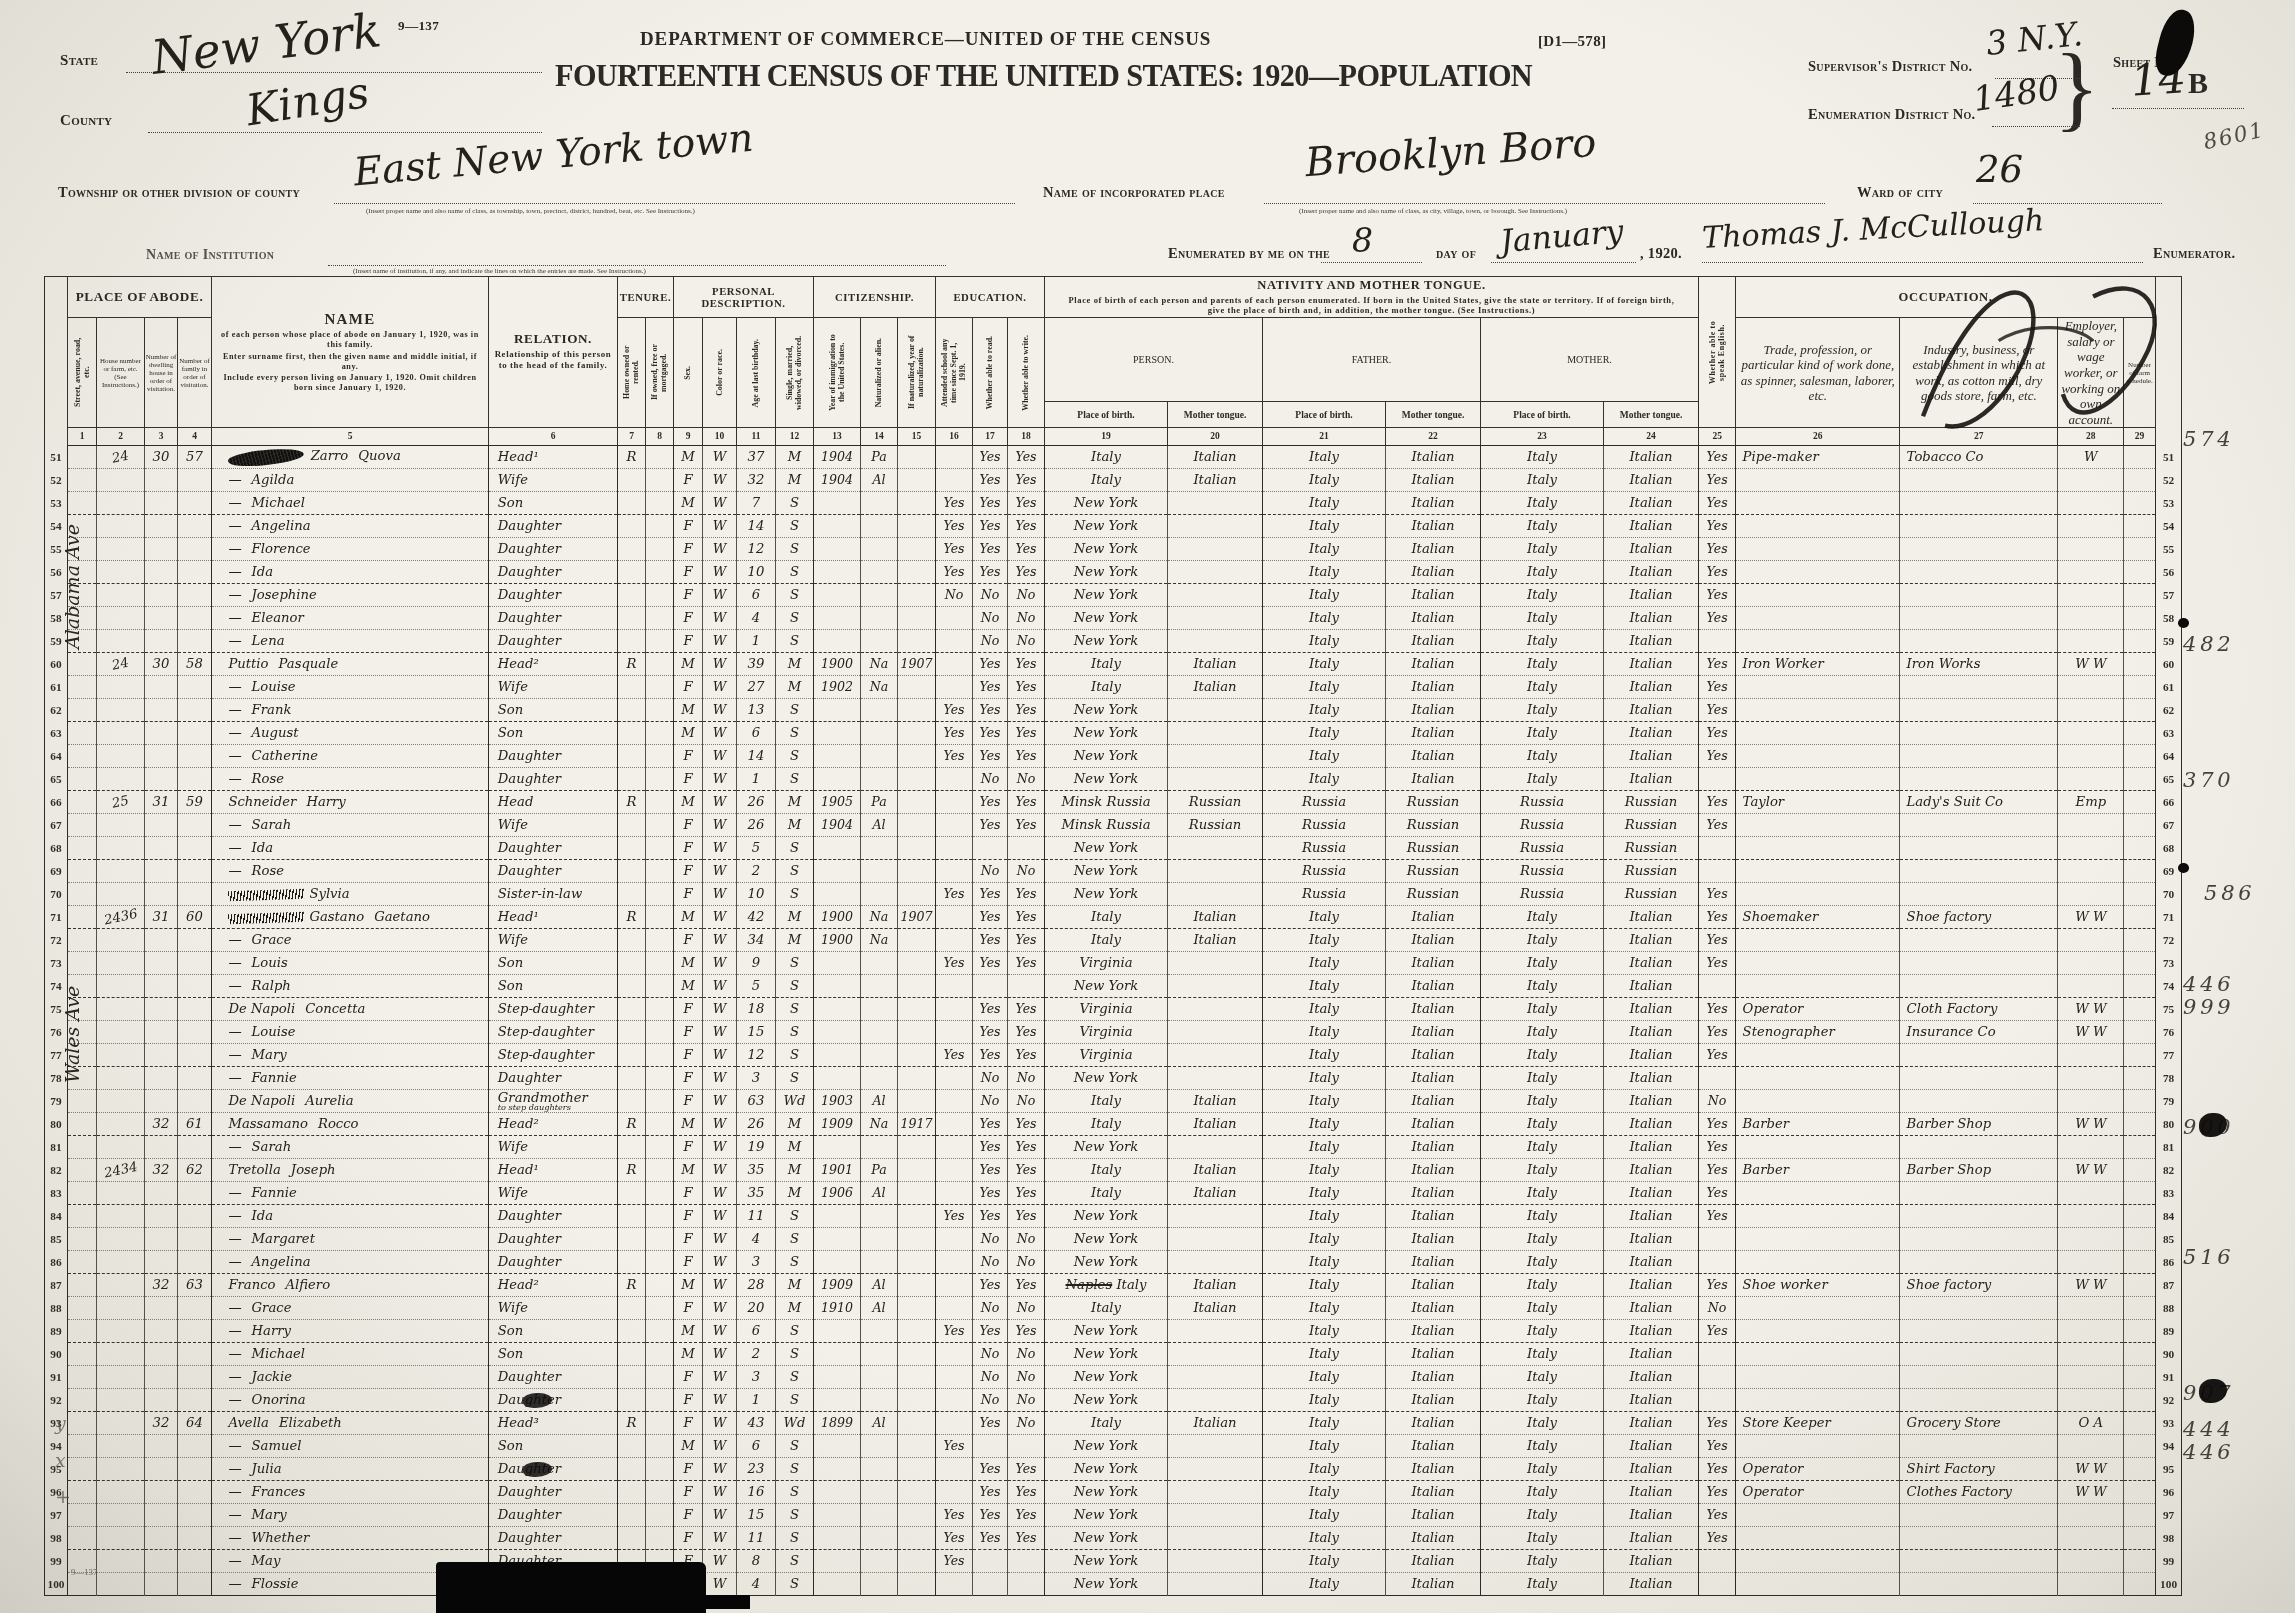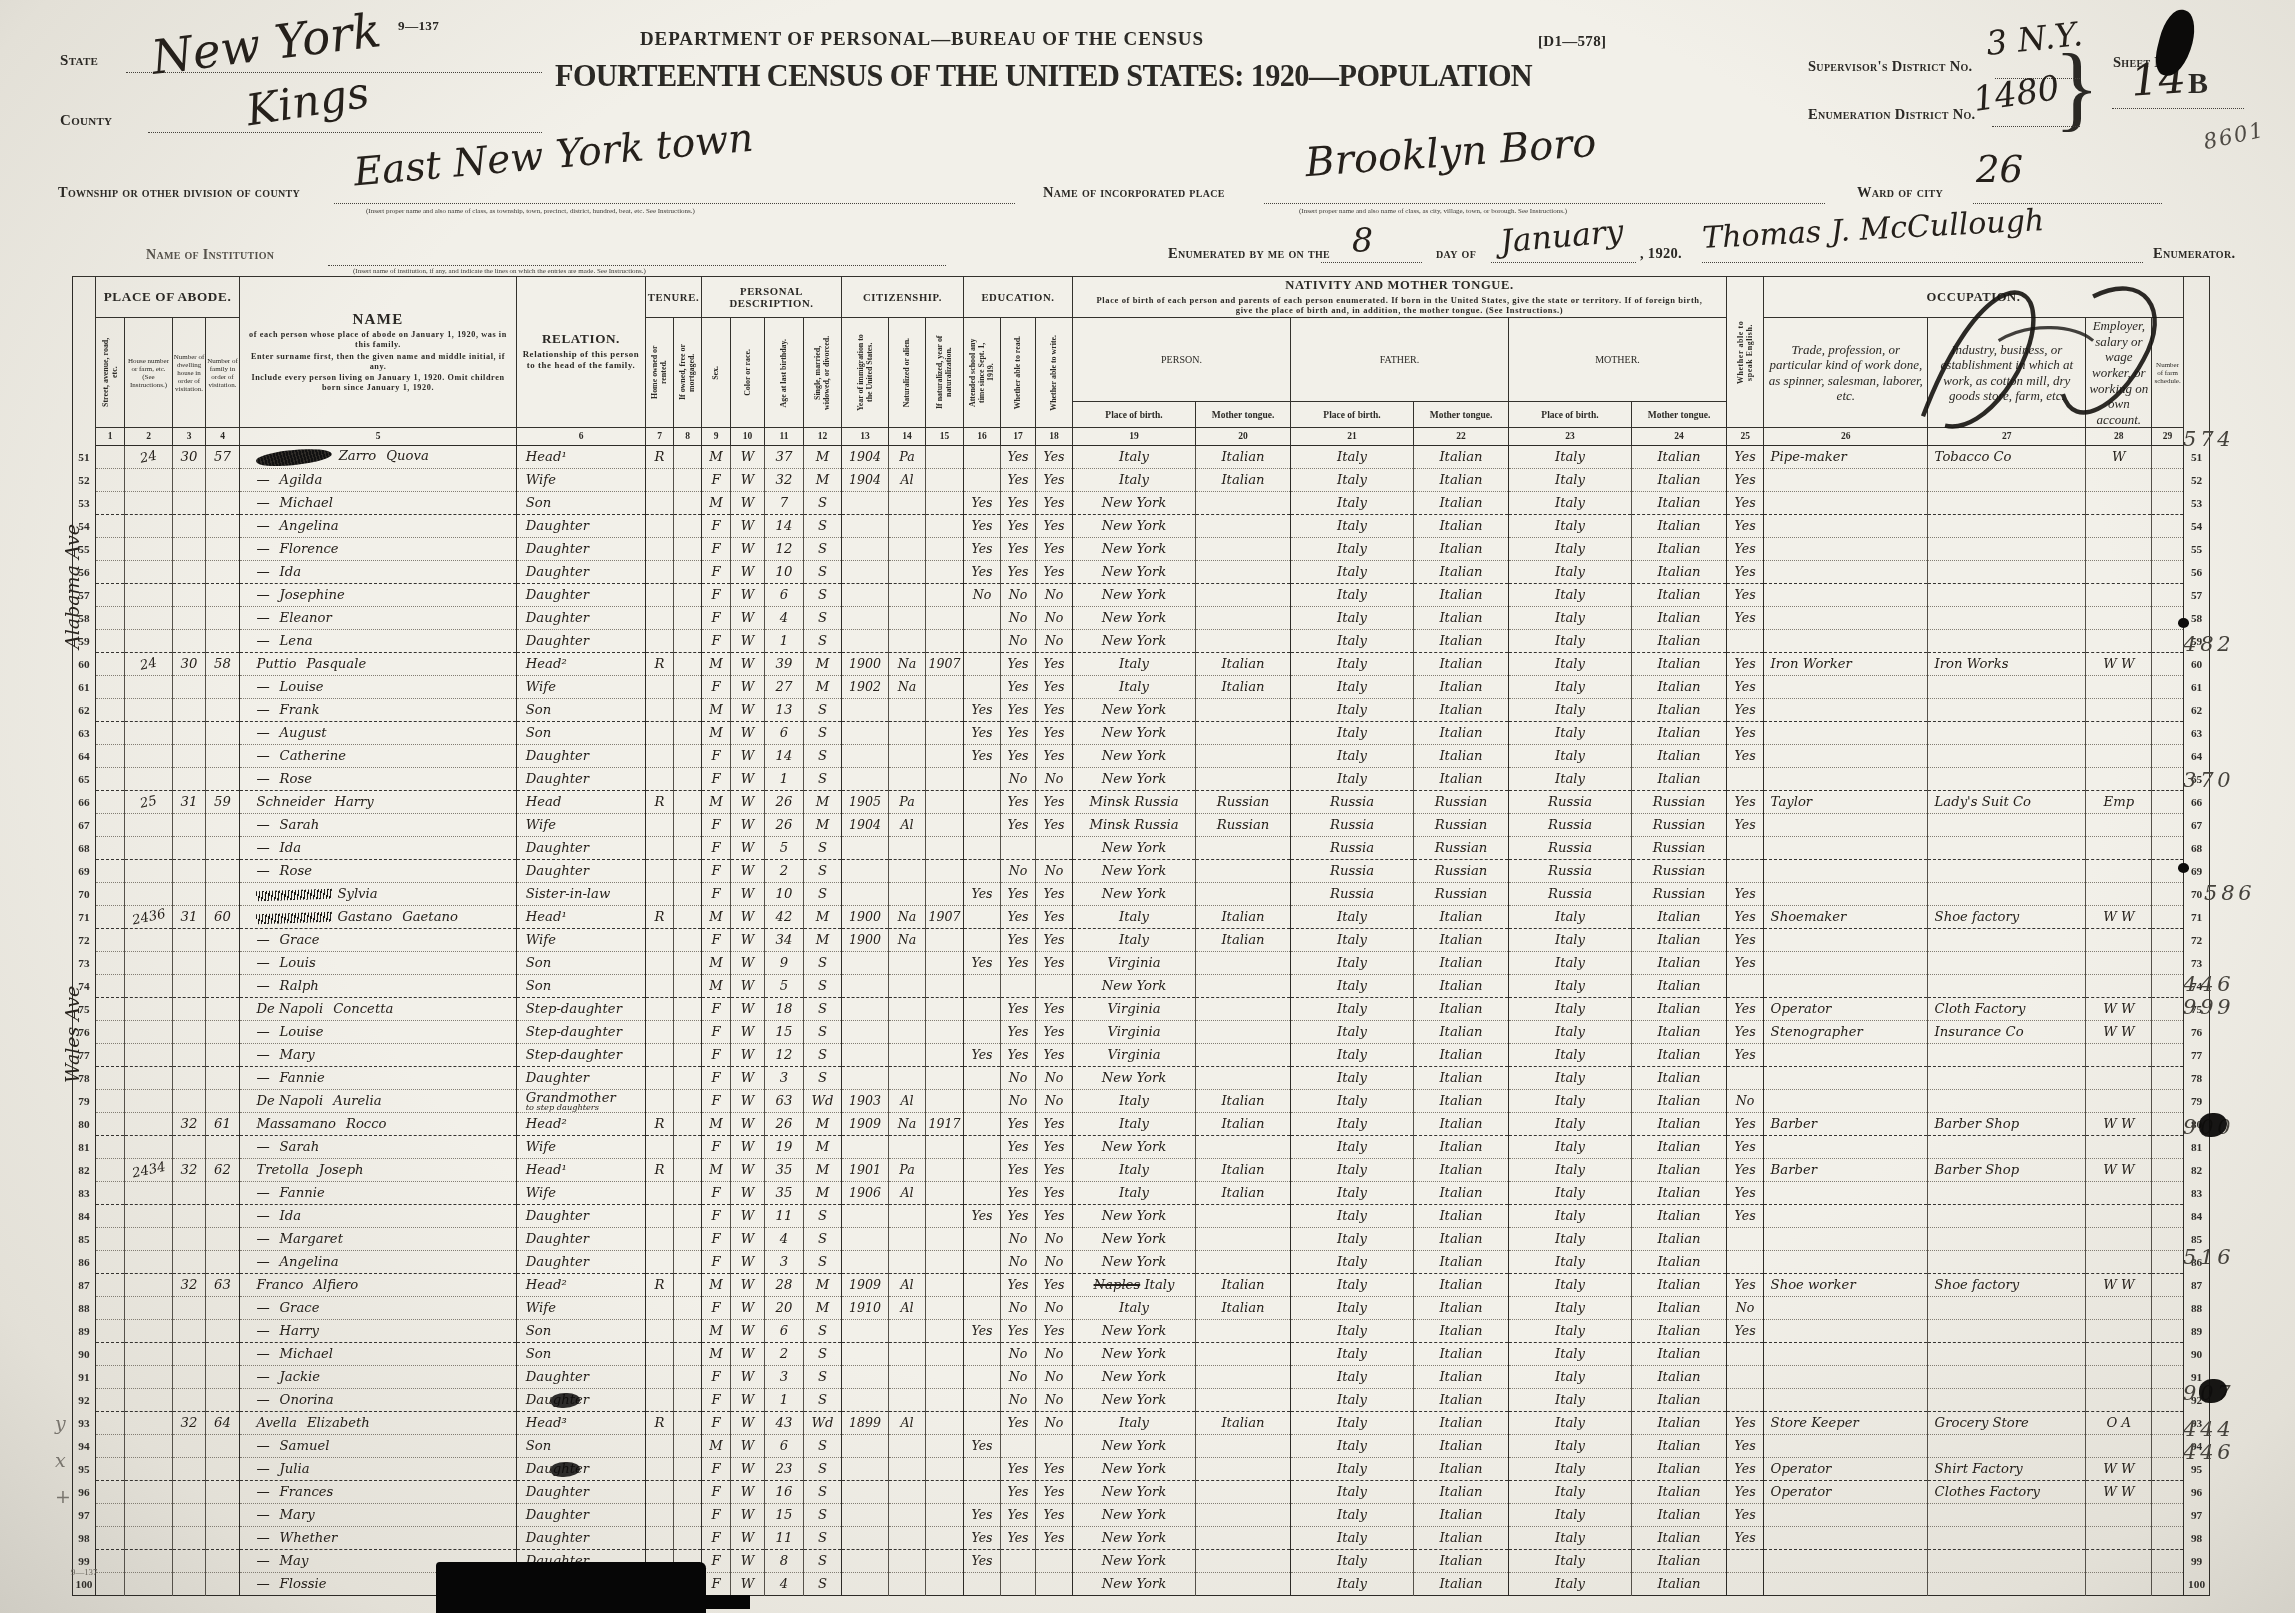--- a/index.html
+++ b/index.html
@@ -10,21 +10,21 @@
   .lbl{position:absolute;font-weight:bold;letter-spacing:0.3px;font-size:15px;color:#2b2925;white-space:nowrap;}
   .sc{font-variant:small-caps;}
   .tinyp{position:absolute;font-size:7px;color:#3a3834;white-space:nowrap;}
   .dot{position:absolute;border-bottom:1.9px dotted #45423c;height:0.6px;}
   
   .hw{font-family:"DejaVu Serif",serif;font-style:italic;color:#25201b;white-space:nowrap;display:inline-block;}
   .hwp{position:absolute;font-family:"DejaVu Serif",serif;font-style:italic;color:#25201b;white-space:nowrap;}
   .pencil{color:#4e4a44;}
   
   table.t{position:absolute;top:276px;left:44px;border-collapse:collapse;table-layout:fixed;
-          border:1.9px solid #2d2b27;background:transparent;margin-left:28px;}
+          border:1.9px solid #2d2b27;background:transparent;}
   .t th{border:0.9px solid #34322d;font-weight:bold;padding:0;vertical-align:middle;text-align:center;color:#2b2925;overflow:hidden;}
   .t td{border-left:0.6px solid #55514a;padding:0 1.3px;vertical-align:middle;overflow:visible;}
   .t .bl2{border-left:1.6px solid #2d2b27 !important;}
   .t tr.h1 th{height:25px;font-size:13.2px;letter-spacing:0.6px;}
   .t tr.h2 th{height:83px;font-weight:normal;}
   .t tr.h3 th{height:25px;font-size:9.5px;font-weight:bold;}
   .t tr.h4 th{height:16.4px;font-size:9.5px;border-bottom:1.9px solid #2d2b27;}
   .vth{writing-mode:vertical-rl;transform:rotate(180deg);font-size:7.9px;line-height:1.15;margin:auto;max-height:79px;font-weight:bold;}
   .hth{font-size:7px;line-height:1.15;font-weight:bold;padding:0.6px;white-space:normal;}
   .namehead .big{font-size:15px;letter-spacing:1.3px;margin:1.3px 0 2.5px;}
@@ -69,21 +69,21 @@
 
   <div class="lbl sc" style="left:60px;top:52px;">State</div>
   <div class="dot" style="left:126px;top:71px;width:416px;"></div>
   <div class="hwp" style="left:151px;top:15.8px;font-size:47px;transform:rotate(-7deg);">New York</div>
 
   <div class="lbl sc" style="left:60px;top:112px;">County</div>
   <div class="dot" style="left:148px;top:131px;width:394px;"></div>
   <div class="hwp" style="left:246px;top:76px;font-size:43px;transform:rotate(-9deg);">Kings</div>
 
   <div class="lbl" style="left:398px;top:17.7px;font-size:13.2px;">9—137</div>
-  <div class="lbl" style="left:640px;top:28px;font-size:19px;letter-spacing:0.9px;">DEPARTMENT OF PERSONAL—BUREAU OF THE CENSUS</div>
+  <div class="lbl" style="left:640px;top:28px;font-size:19px;letter-spacing:0.9px;">DEPARTMENT OF COMMERCE—UNITED OF THE CENSUS</div>
   <div class="lbl" style="left:1538px;top:33px;font-size:15px;">[D1—578]</div>
   <div class="lbl" style="left:555px;top:58px;font-size:31.5px;letter-spacing:-0.6px;transform:scaleX(.96);transform-origin:left;">FOURTEENTH CENSUS OF THE UNITED STATES: 1920—POPULATION</div>
 
   <div class="lbl sc" style="left:58px;top:184px;font-size:14.5px;">Township or other division of county</div>
   <div class="dot" style="left:334px;top:202px;width:681px;"></div>
   <div class="tinyp" style="left:366px;top:207px;">(Insert proper name and also name of class, as township, town, precinct, district, hundred, beat, etc.  See Instructions.)</div>
   <div class="hwp" style="left:353px;top:132px;font-size:39px;transform:rotate(-5deg);">East New York town</div>
 
   <div class="lbl sc" style="left:1043px;top:184px;font-size:14.5px;">Name of incorporated place</div>
   <div class="dot" style="left:1264px;top:202px;width:561px;"></div>

